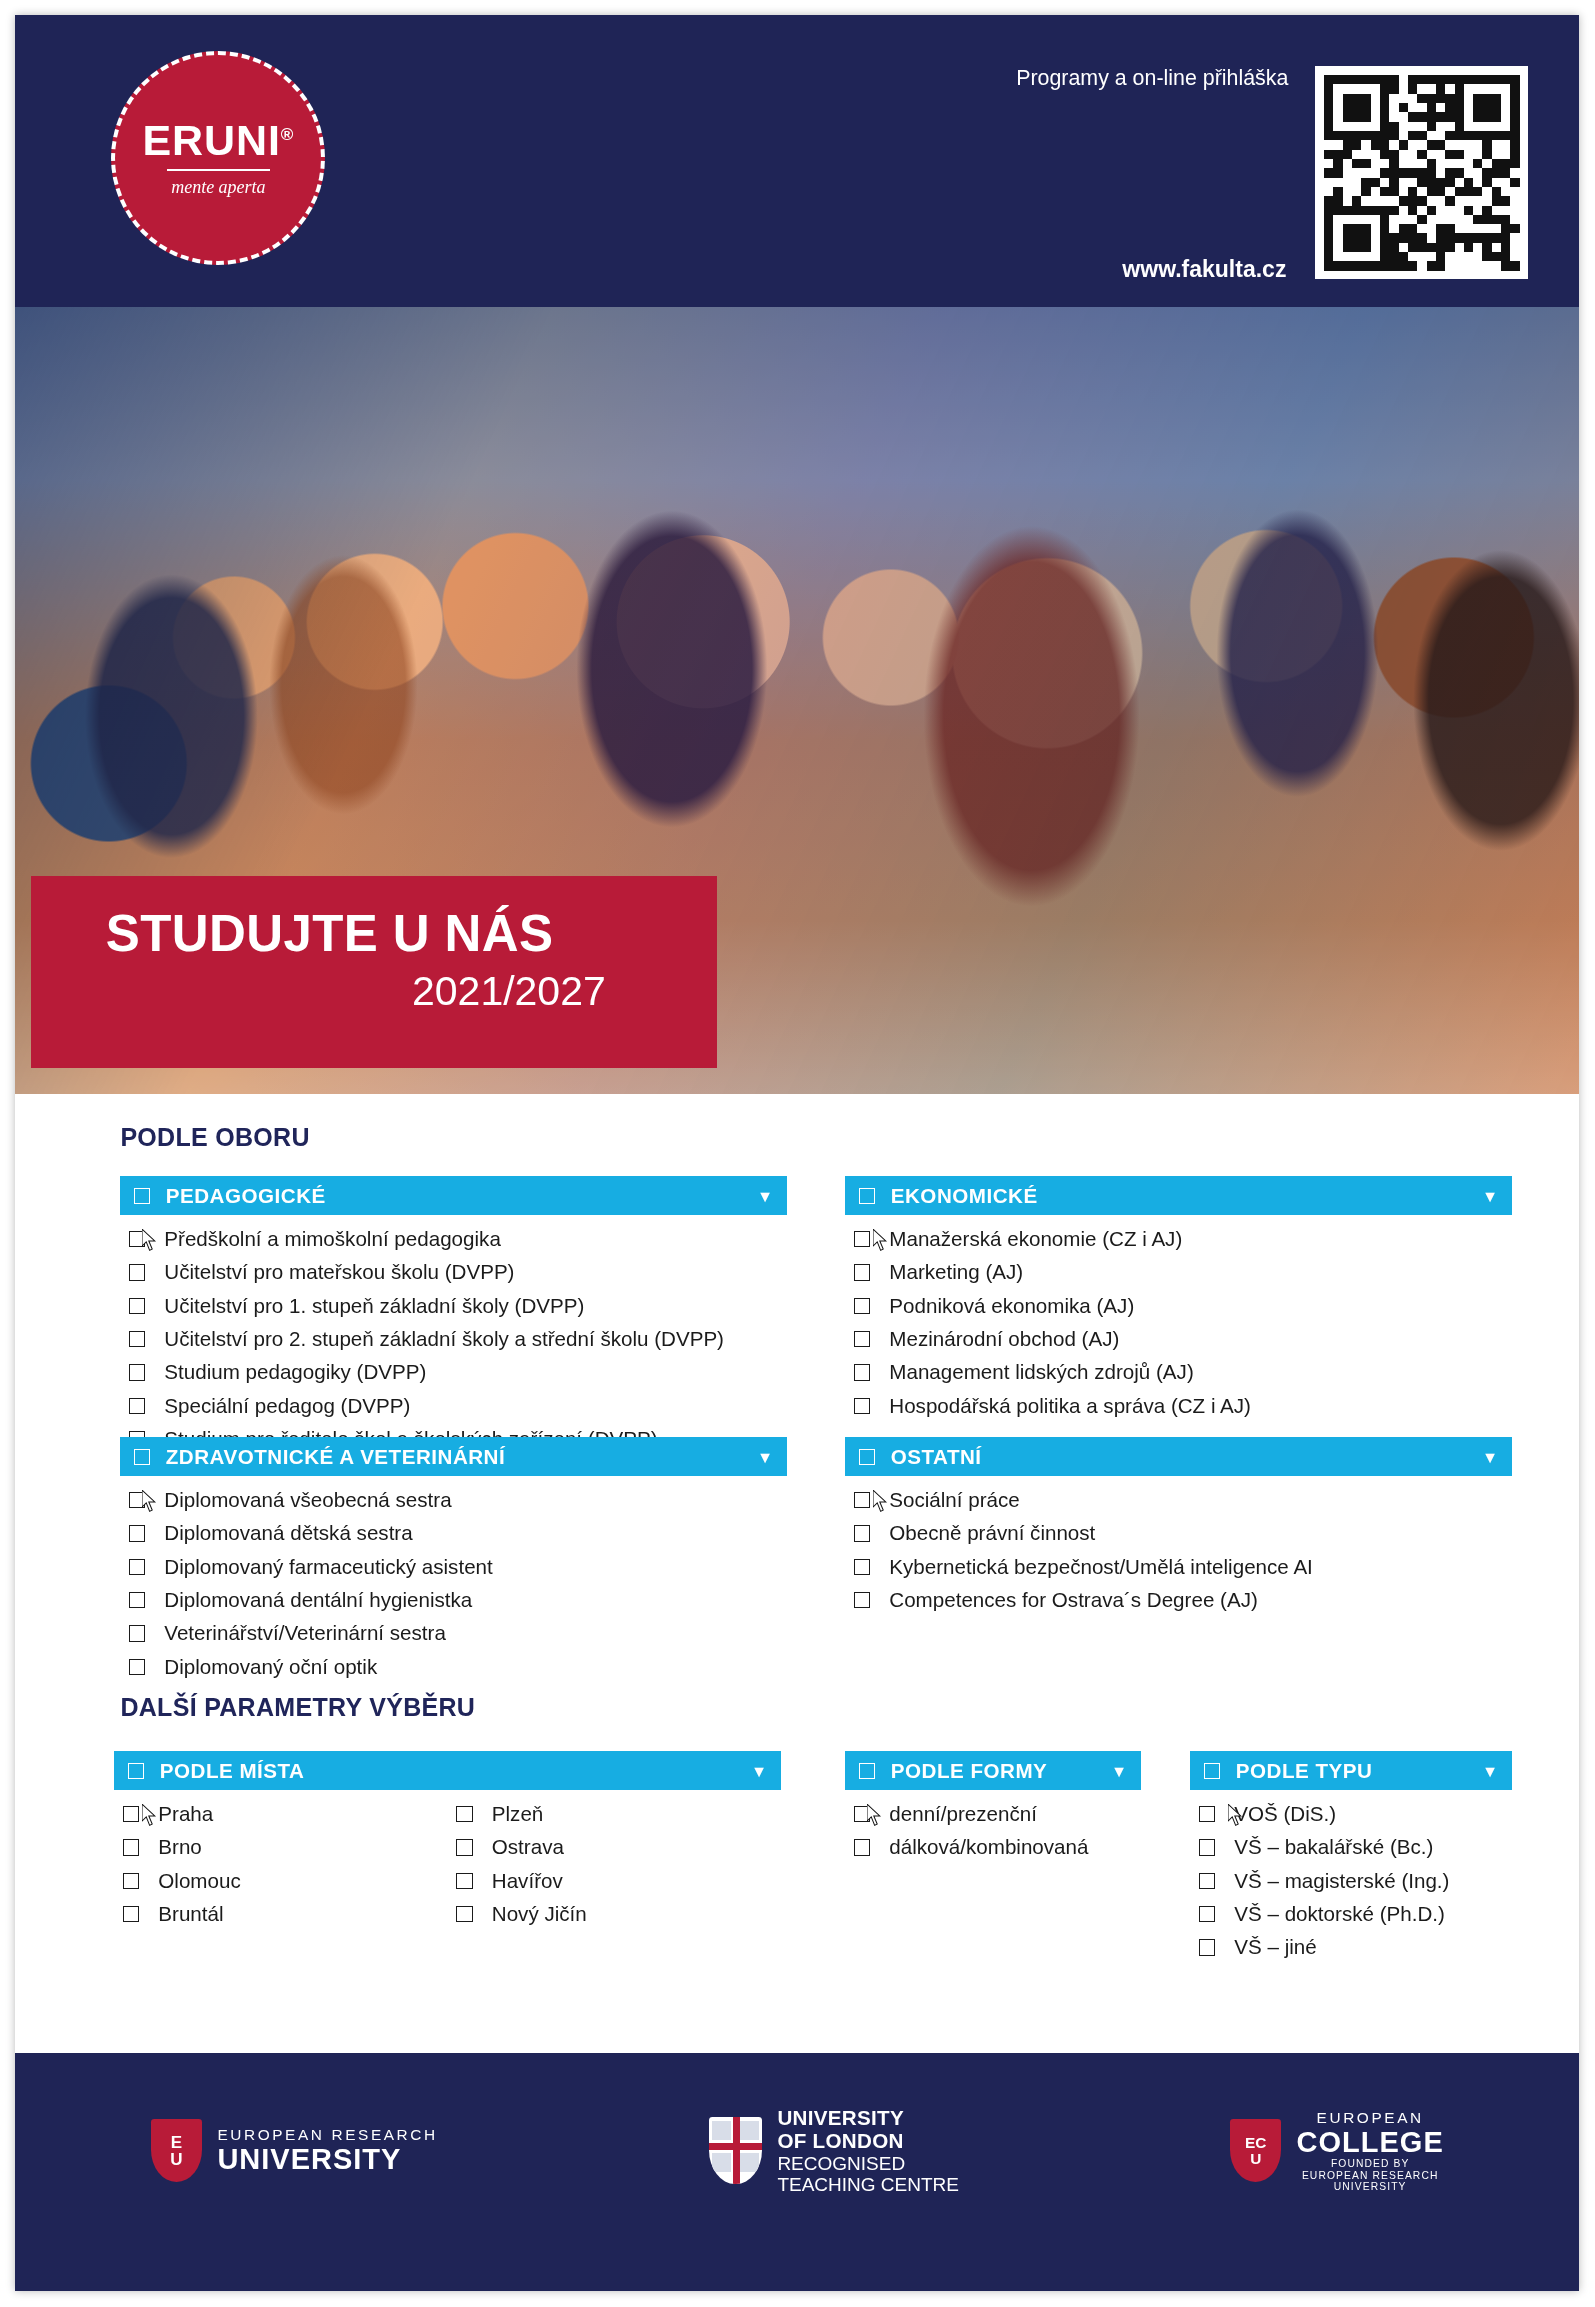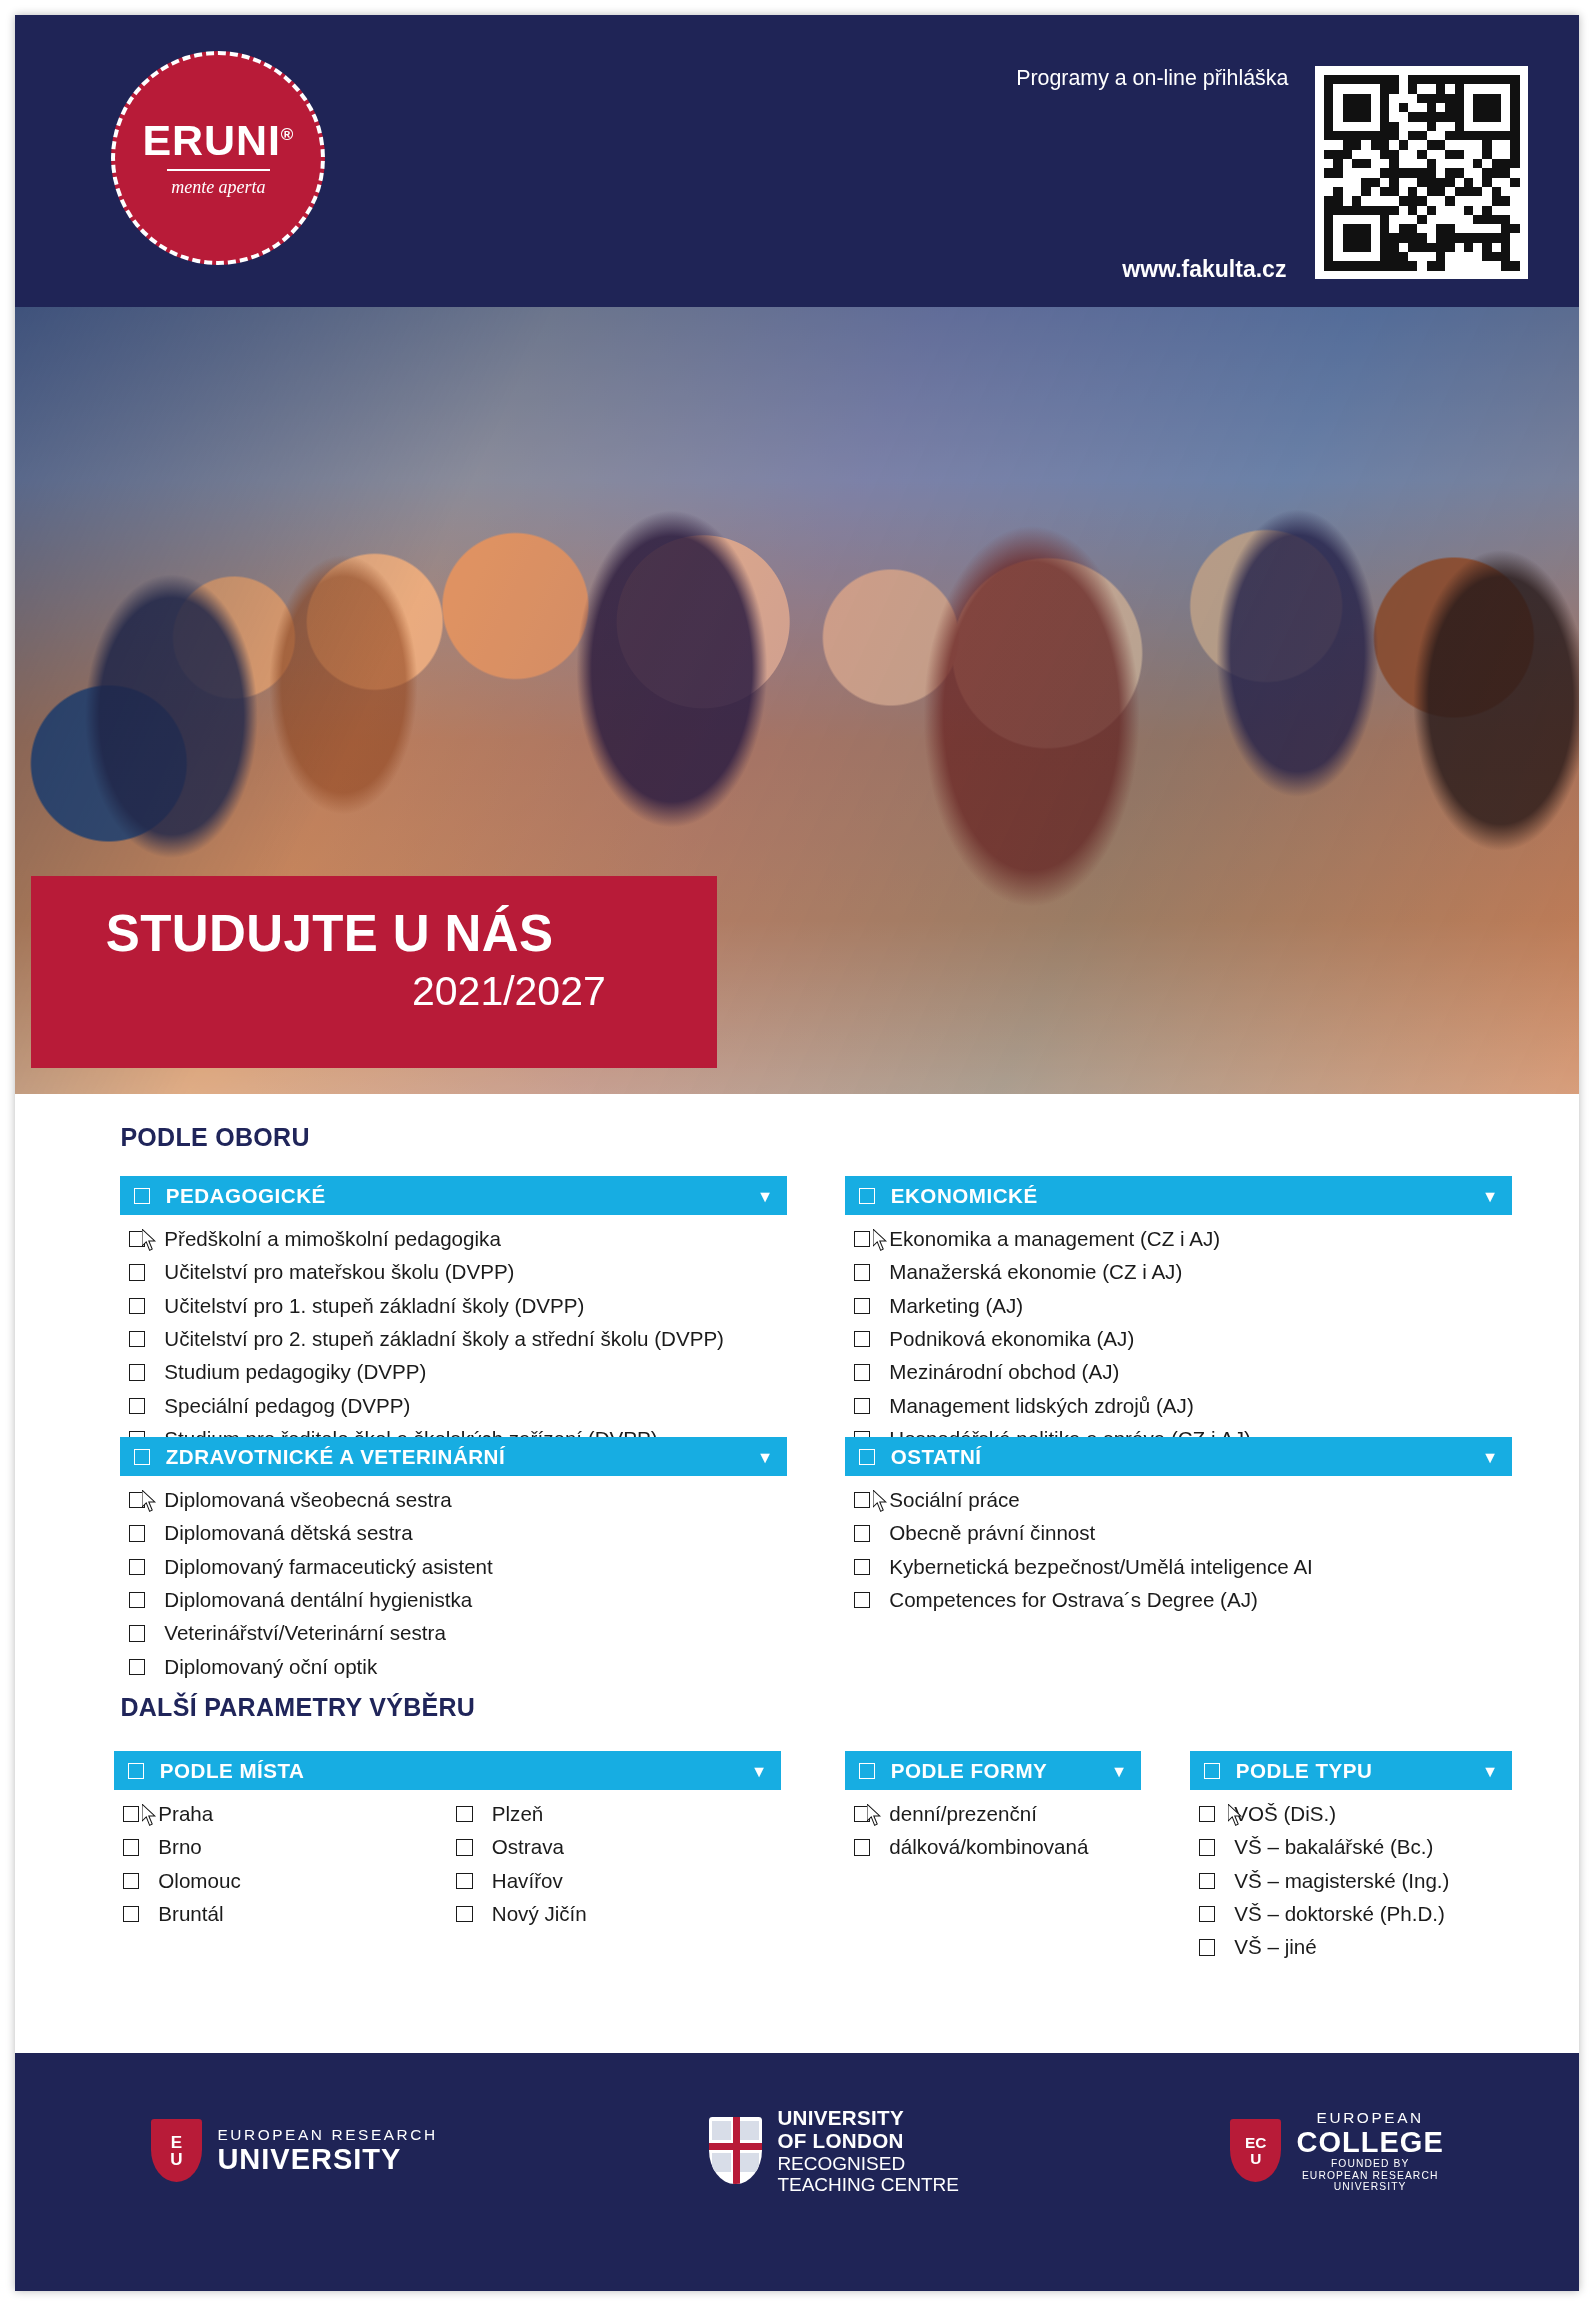--- a/index.html
+++ b/index.html
@@ -836,24 +836,20 @@
         </div>
     </div>
 
     <div class="col-right" style="top:82px;">
       <div class="group-head">
         <span class="box"></span>
         <span>EKONOMICKÉ</span>
         <span class="caret">▼</span>
       </div>
       <div class="opt-list">
-          <div class="opt">
-            <span class="box"></span>
-            <span>Ekonomika a management (CZ i AJ)</span>
-          </div>
           <div class="opt">
             <span class="box"></span>
             <span>Manažerská ekonomie (CZ i AJ)</span>
           </div>
           <div class="opt">
             <span class="box"></span>
             <span>Marketing (AJ)</span>
           </div>
           <div class="opt">
             <span class="box"></span>

